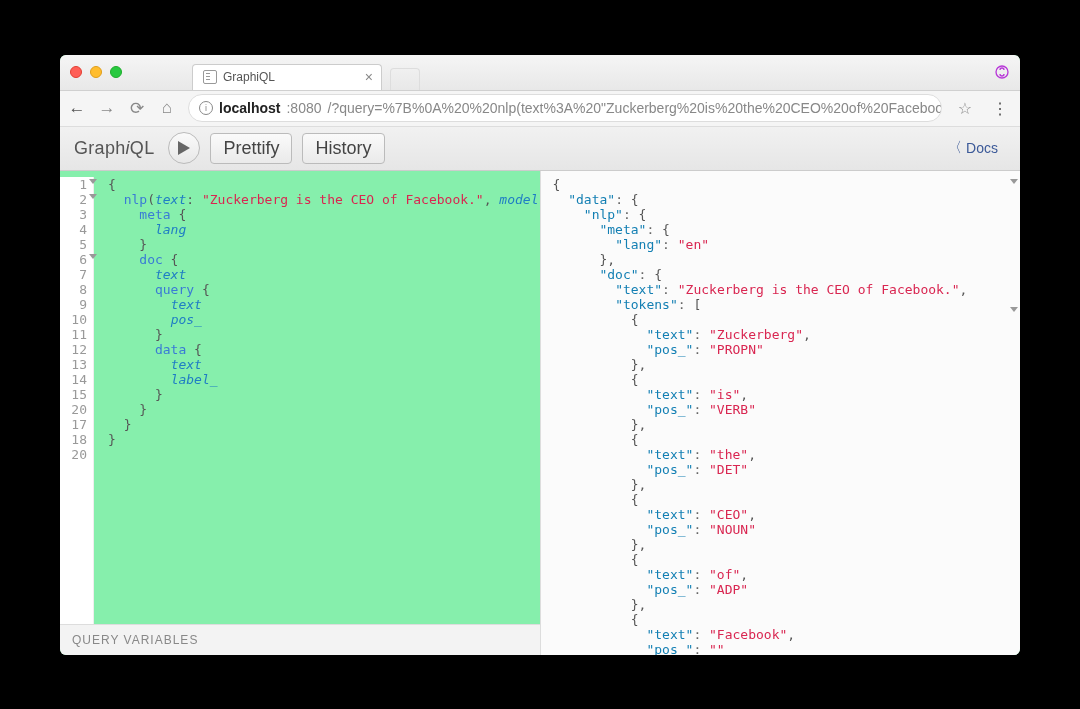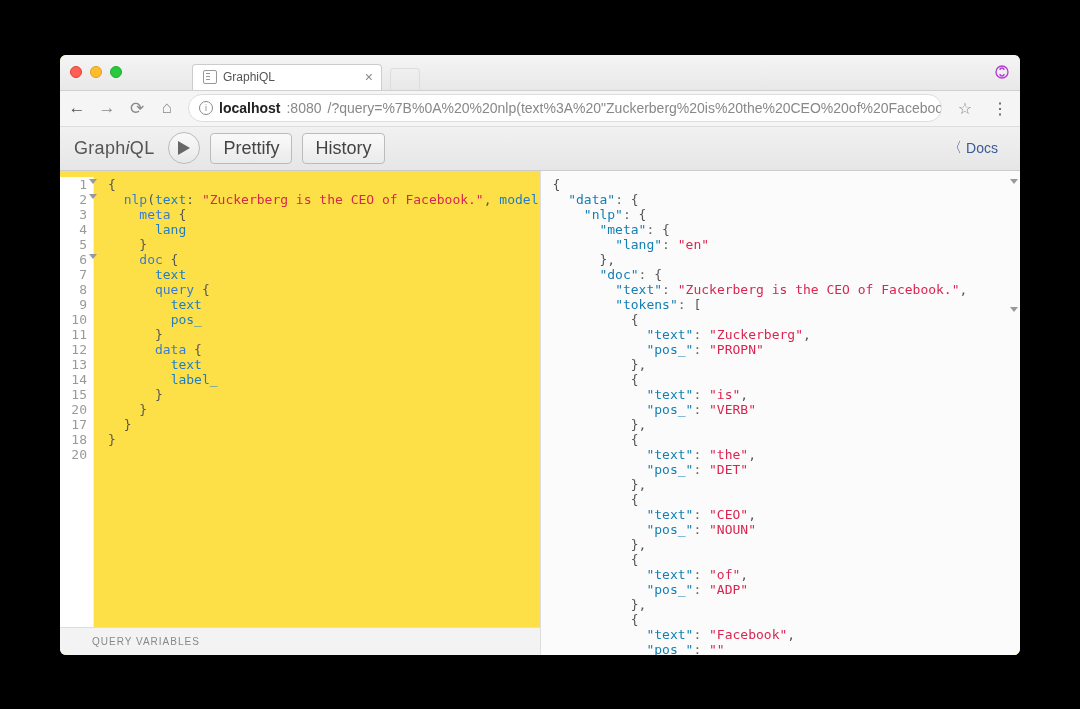--- a/index.html
+++ b/index.html
@@ -9,21 +9,21 @@
   width: 1080px;
   height: 709px;
   overflow: hidden;
   display: flex;
   align-items: center;
   justify-content: center;
 }
 .window {
   width: 960px;
   height: 600px;
-  background: #fde047;
+  background: #86efac;
   border-radius: 6px;
   box-shadow: 0 20px 60px rgba(0,0,0,0.5);
   overflow: hidden;
   display: flex;
   flex-direction: column;
   position: relative;
 }
 .titlebar {
   height: 36px;
   background: linear-gradient(#f5f5f5, #e8e8e8);
@@ -160,31 +160,31 @@
 }
 .gutter .line { position: relative; }
 .fold { position: absolute; right: -10px; top: 2px; width: 0; height: 0; border-left: 4px solid transparent; border-right: 4px solid transparent; border-top: 5px solid #999; }
 .src {
   padding-left: 14px;
   white-space: pre;
   color: #555;
 }
 .kw { color: #3a7bd5; }
 .str { color: #d92651; }
-.attr { color: #1f7dc4; }
+.attr { color: #1f7dc4; font-style: italic; }
 .pane-right .code { background: #fbfbfb; }
 .pane-right .src { padding-left: 12px; }
 .key { color: #137fb3; }
 .val-str { color: #d92651; }
 .punc { color: #666; }
 .query-vars {
   border-top: 1px solid #ddd;
   background: #f3f3f3;
-  padding: 8px 32px;
-  font-size: 10px;
+  padding: 8px 12px;
+  font-size: 12px;
   letter-spacing: 1px;
   color: #888;
   text-transform: uppercase;
 }
 .scroll-ind {
   position: absolute;
   right: 2px;
   width: 0; height: 0;
   border-left: 4px solid transparent;
   border-right: 4px solid transparent;

